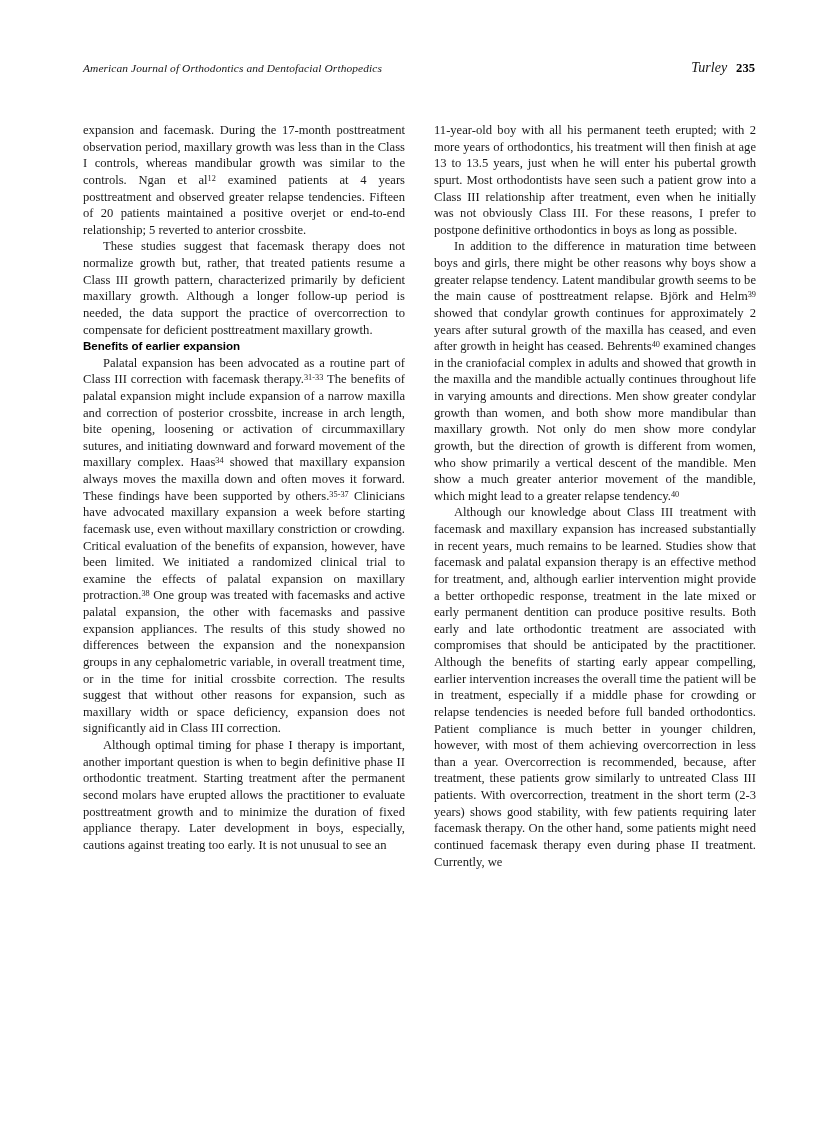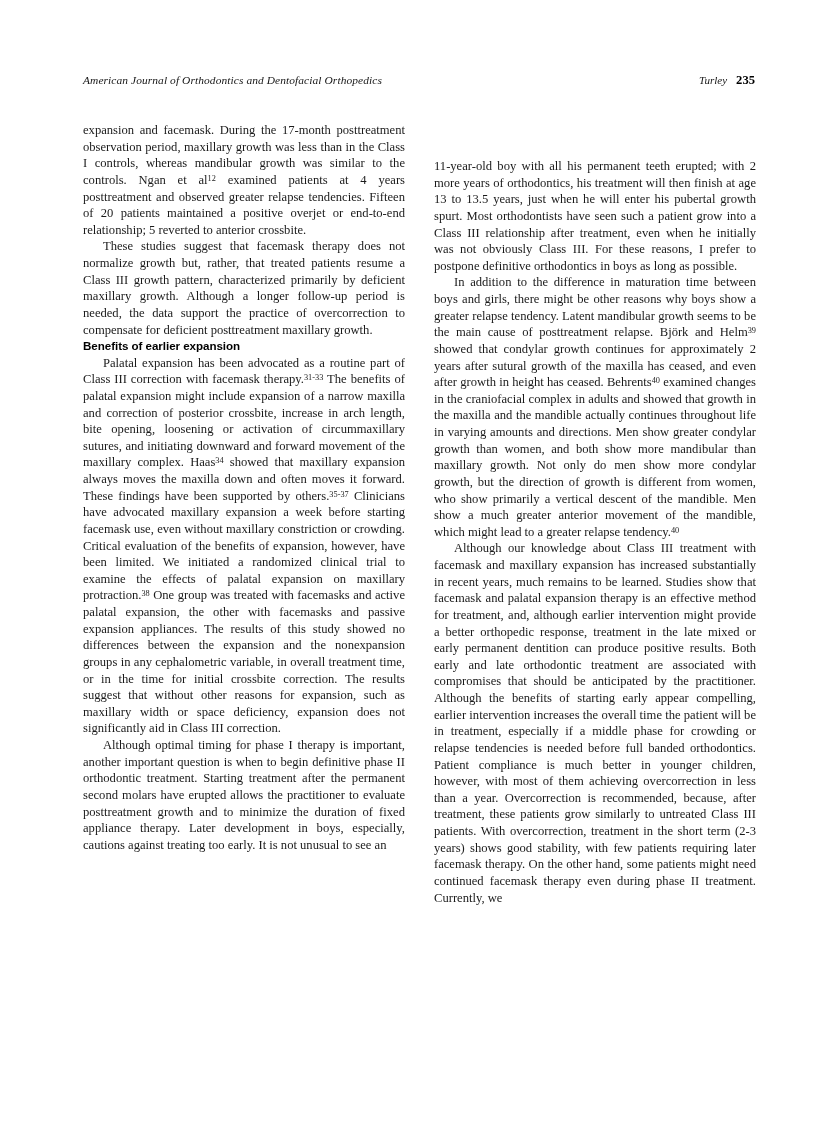--- a/index.html
+++ b/index.html
@@ -17,21 +17,20 @@
     color: #1a1a1a;
   }
 
   
   .running-head {
     position: absolute;
     left: 83px;
     top: 60px;
     width: 672px;
     height: 34px;
-    margin-top: 12px;
   }
   .rh-left {
     position: absolute;
     left: 0;
     top: 0;
     font-style: italic;
     font-size: 11.4px;
     line-height: 16.5px;
     letter-spacing: 0.1px;
     color: #151515;
@@ -41,21 +40,21 @@
   .rh-right {
     position: absolute;
     right: 0;
     top: 0;
     white-space: nowrap;
     font-size: 11.4px;
     line-height: 16.5px;
   }
   .rh-author {
     font-style: italic;
-    font-size: 11px;
+    font-size: 14px;
     color: #151515;
   }
   .rh-page {
     font-weight: bold;
     font-size: 12.6px;
     margin-left: 9px;
     color: #000;
   }
 
   
@@ -64,21 +63,21 @@
     left: 83px;
     top: 122px;
     width: 673px;
   }
   .col {
     position: absolute;
     top: 0;
     width: 322px;
   }
   .col-left  { left: 0; }
-  .col-right { left: 351px; margin-top: 36px; }
+  .col-right { left: 351px; }
 
   p.body {
     margin: 0;
     text-align: justify;
     text-justify: inter-word;
     font-size: 12.6px;
     line-height: 16.62px;
     text-indent: 20px;
     hyphens: manual;
     -webkit-hyphens: manual;

